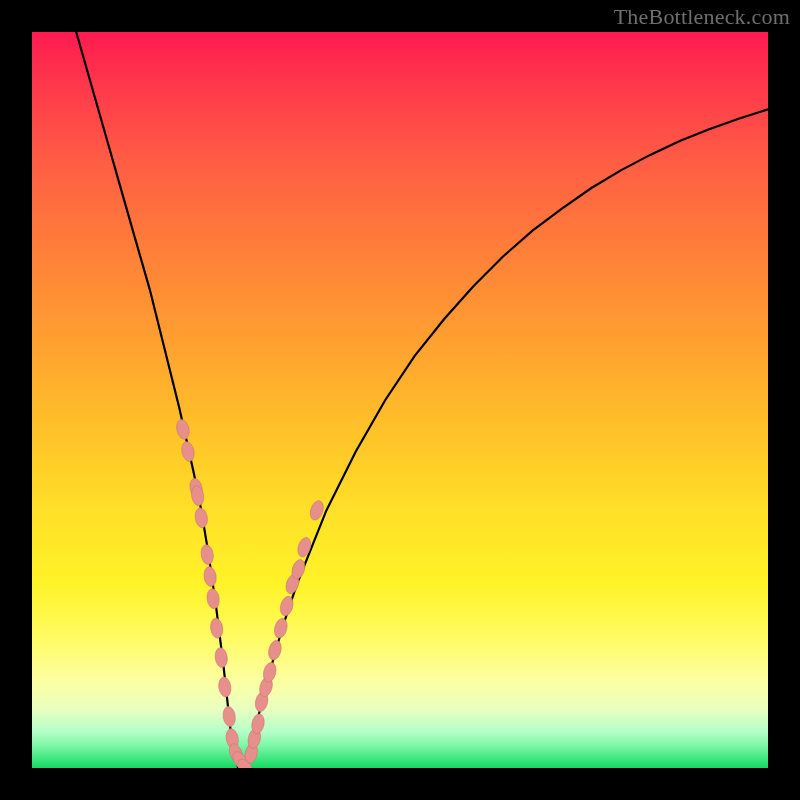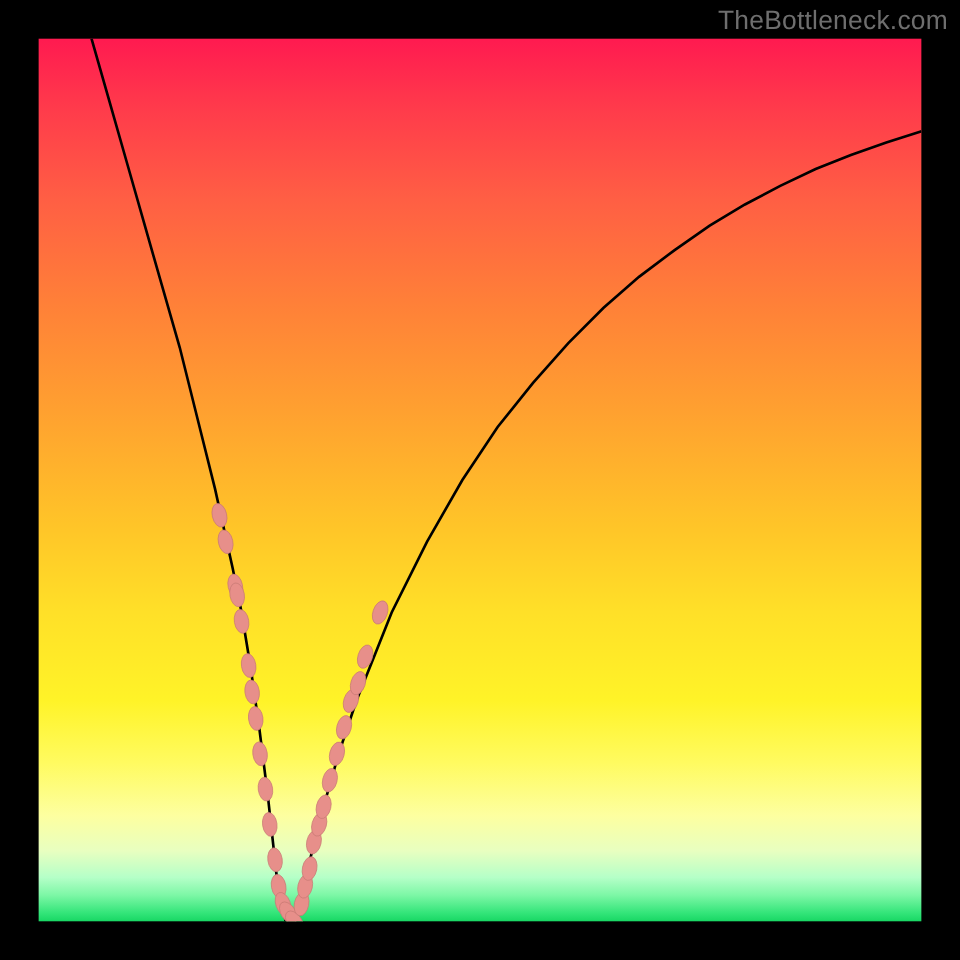--- a/index.html
+++ b/index.html
@@ -46,20 +46,21 @@
     inset: 0;
   }
   .watermark {
     position: absolute;
     top: 4px;
     right: 10px;
     color: #6e6e6e;
     font-size: 22px;
     letter-spacing: 0.2px;
     user-select: none;
+    font-family: Liberation Serif, serif;
   }
 </style>
 </head>
 <body>
 
 <div class="watermark">TheBottleneck.com</div>
 
 <div class="frame">
   <div class="gradient"></div>
   <svg class="svg-layer" viewBox="0 0 736 736" preserveAspectRatio="none">

